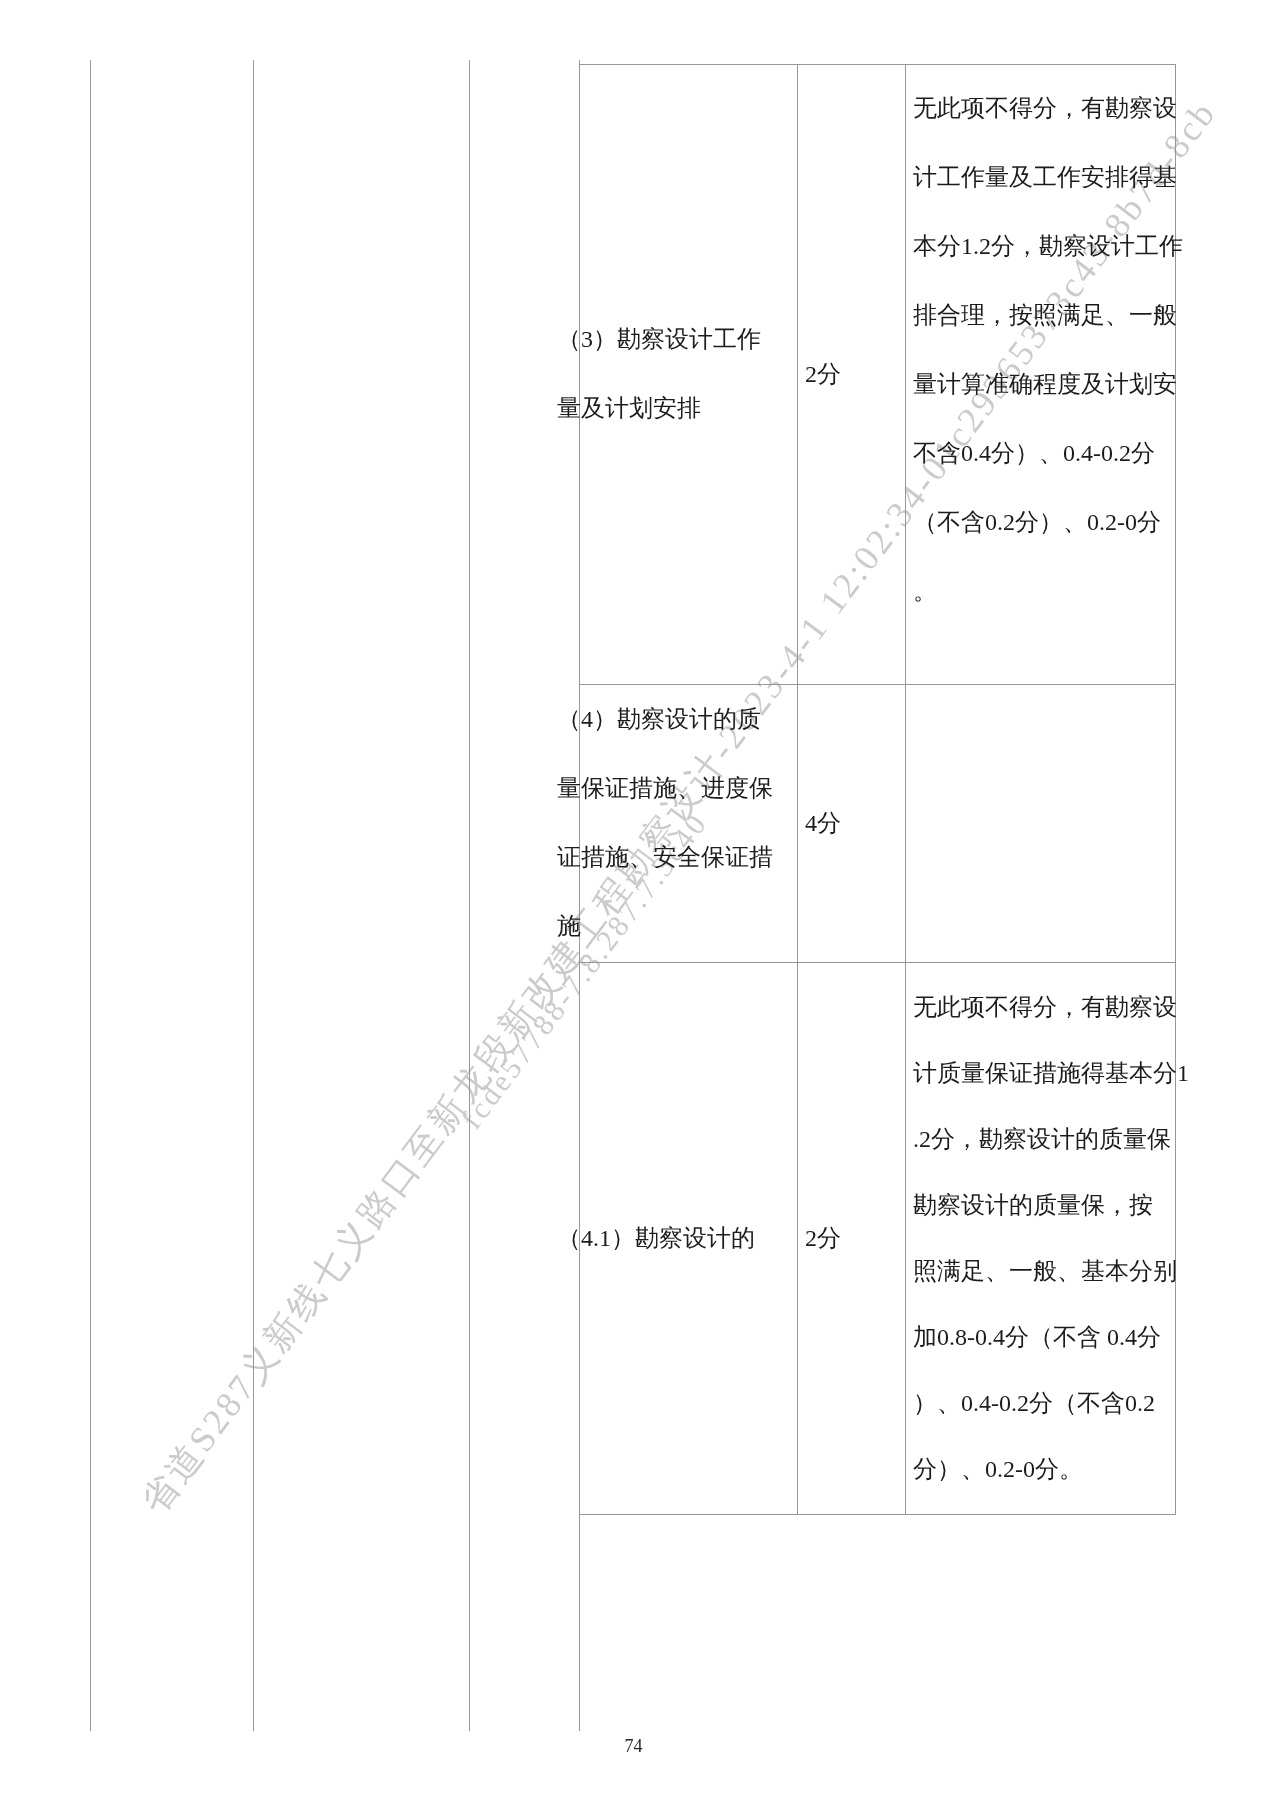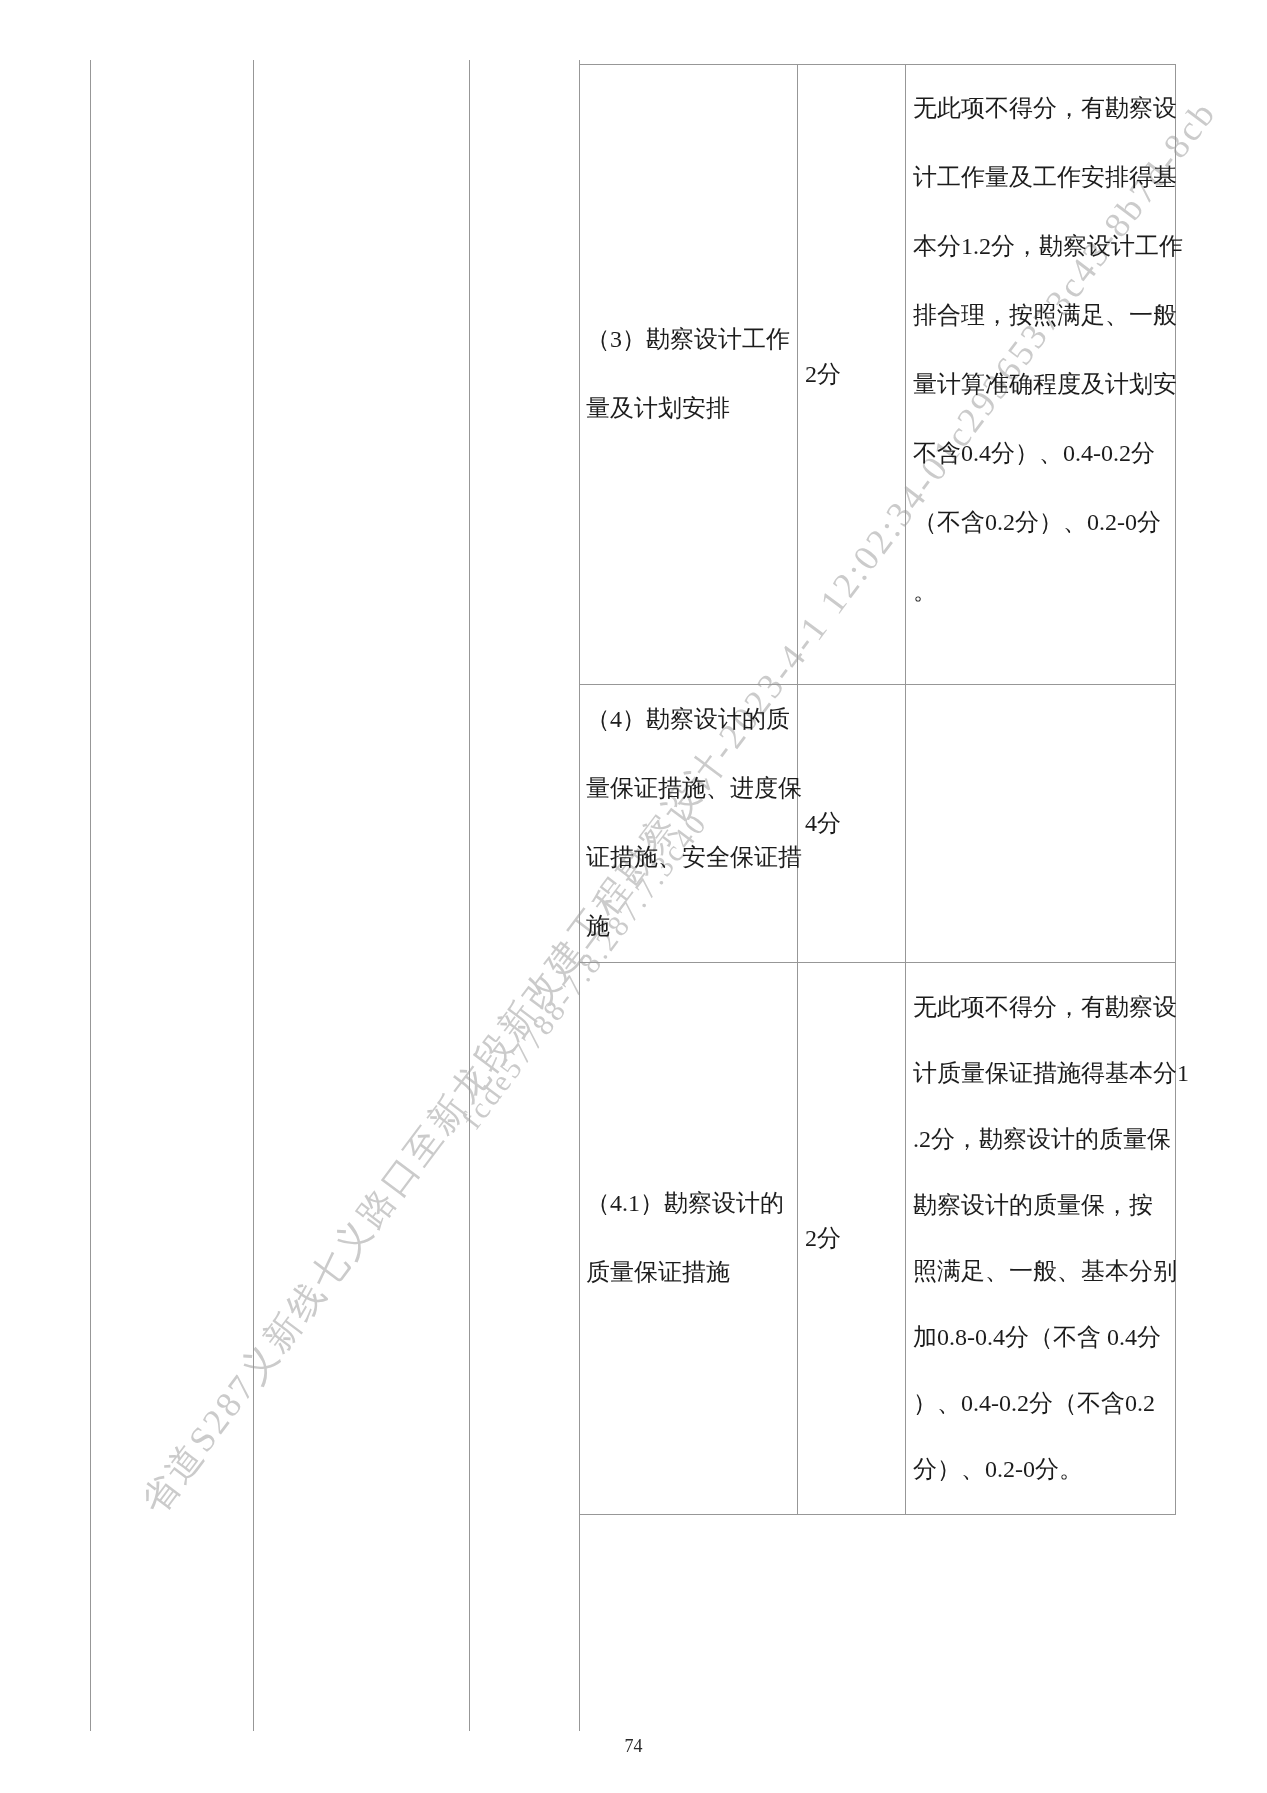--- a/index.html
+++ b/index.html
@@ -44,21 +44,21 @@
   .h-r3{left:579px;top:1514px;width:597px;}
   
   .cell{
     position:absolute;
     font-size:24px;
     display:flex;
     flex-direction:column;
     justify-content:center;
   }
   .cell .tline{white-space:pre;}
-  .criteria{left:586px;width:200px;line-height:69px;}
+  .criteria{left:557px;width:200px;line-height:69px;}
   .score{left:805px;width:92px;line-height:69px;}
   .desc{left:913px;width:254px;line-height:69px;}
   .r1{top:66px;height:616px;}
   .r2{top:686px;height:274px;}
   .r3{top:964px;height:548px;}
   .r1.desc{justify-content:flex-start;padding-top:8px;height:608px;}
   .r3.desc{line-height:66px;}
   
   .pagenum{
     position:absolute;
@@ -109,21 +109,20 @@
       <div class="tline">（4）勘察设计的质</div>
       <div class="tline">量保证措施、进度保</div>
       <div class="tline">证措施、安全保证措</div>
       <div class="tline">施</div>
     </div>
   <div class="cell score r2">4分</div>
   <div class="cell desc r2"></div>
 
   <div class="cell criteria r3">
       <div class="tline">（4.1）勘察设计的</div>
-      <div class="tline">质量保证措施</div>
     </div>
   <div class="cell score r3">2分</div>
   <div class="cell desc r3">
       <div class="tline">无此项不得分，有勘察设</div>
       <div class="tline">计质量保证措施得基本分1</div>
       <div class="tline">.2分，勘察设计的质量保</div>
       <div class="tline">勘察设计的质量保，按</div>
       <div class="tline">照满足、一般、基本分别</div>
       <div class="tline">加0.8-0.4分（不含 0.4分</div>
       <div class="tline">）、0.4-0.2分（不含0.2</div>

